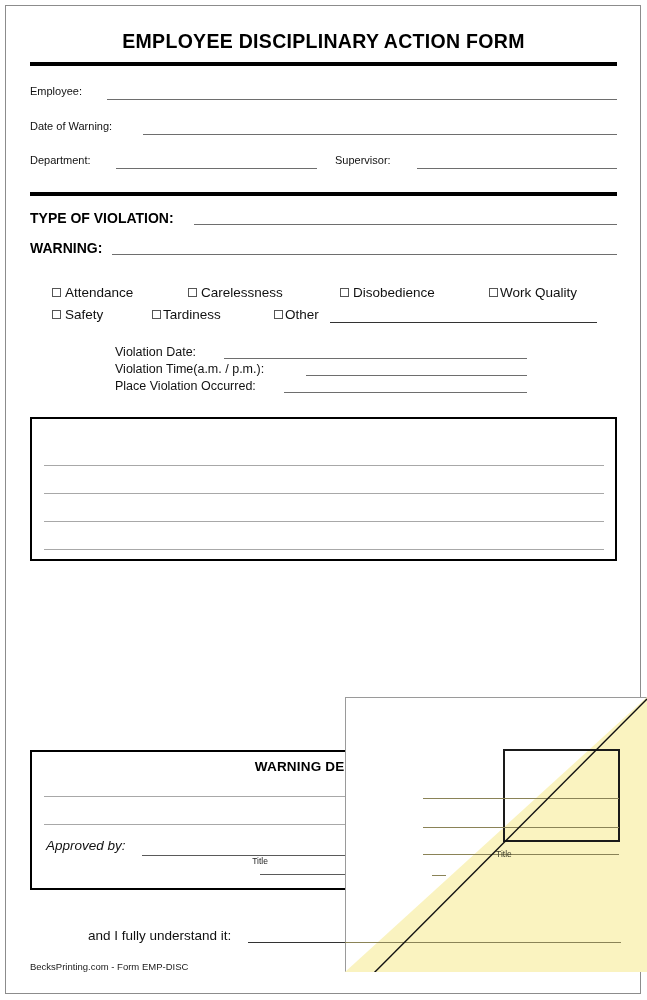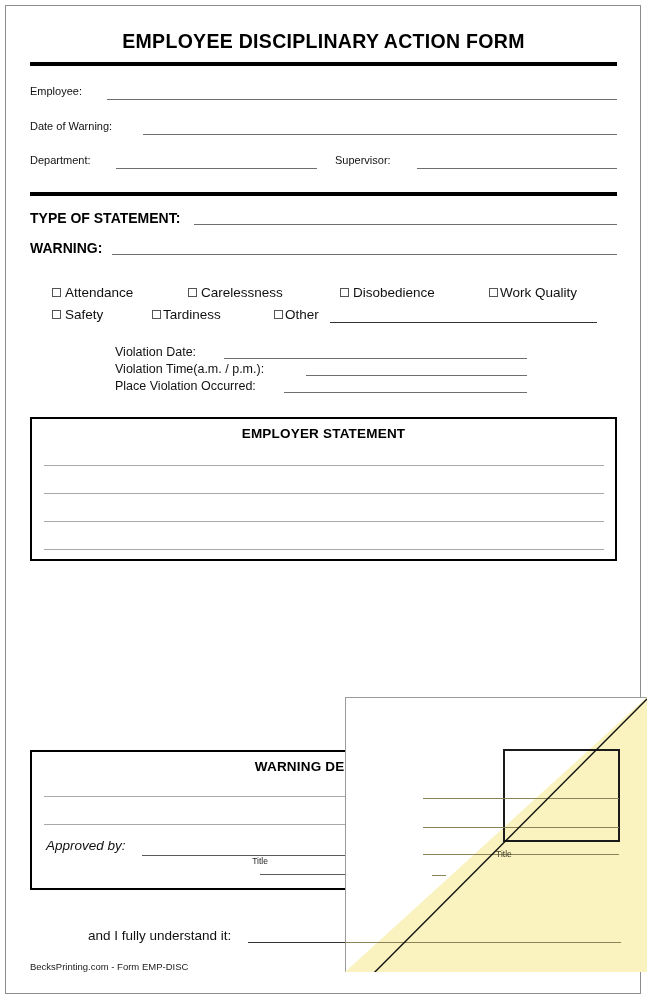--- a/index.html
+++ b/index.html
@@ -209,21 +209,21 @@
   <div class="rule-thin" style="left:143px; top:134px; width:474px;"></div>
 
   <div class="fld-label" style="left:30px; top:154px;">Department:</div>
   <div class="rule-thin" style="left:116px; top:168px; width:201px;"></div>
 
   <div class="fld-label" style="left:335px; top:154px;">Supervisor:</div>
   <div class="rule-thin" style="left:417px; top:168px; width:200px;"></div>
 
   <div class="rule-thick" style="left:30px; top:192px; width:587px;"></div>
 
-  <div class="sec-label" style="left:30px; top:210px;">TYPE OF STATEMENT:</div>
+  <div class="sec-label" style="left:30px; top:210px;">TYPE OF VIOLATION:</div>
   <div class="rule-thin" style="left:194px; top:224px; width:423px;"></div>
 
   <div class="sec-label" style="left:30px; top:240px;">WARNING:</div>
   <div class="rule-thin" style="left:112px; top:254px; width:505px;"></div>
 
   <div class="cbox" style="left:52px; top:288px;"></div>
   <div class="cbox-label" style="left:65px; top:285px;">Attendance</div>
 
   <div class="cbox" style="left:188px; top:288px;"></div>
   <div class="cbox-label" style="left:201px; top:285px;">Carelessness</div>
@@ -247,21 +247,20 @@
   <div class="vd-label" style="left:115px; top:345px;text-align:center;">Violation Date:</div>
   <div class="rule-thin" style="left:224px; top:358px; width:303px;"></div>
 
   <div class="vd-label" style="left:115px; top:362px;">Violation Time(a.m. / p.m.):</div>
   <div class="rule-thin" style="left:306px; top:375px; width:221px;"></div>
 
   <div class="vd-label" style="left:115px; top:379px;">Place Violation Occurred:</div>
   <div class="rule-thin" style="left:284px; top:392px; width:243px;"></div>
 
   <div class="stmt-box" style="left:30px; top:417px; width:587px; height:144px;">
-    <div class="stmt-title" style="top:7px;">EMPLOYER STATEMENT</div>
     <div class="stmt-rule" style="left:12px; top:46px; width:560px;"></div>
     <div class="stmt-rule" style="left:12px; top:74px; width:560px;"></div>
     <div class="stmt-rule" style="left:12px; top:102px; width:560px;"></div>
     <div class="stmt-rule" style="left:12px; top:130px; width:560px;"></div>
   </div>
 
 
   <div class="stmt-box" style="left:30px; top:750px; width:587px; height:140px;">
     <div class="stmt-title" style="top:7px;">WARNING DECISION</div>
     <div class="stmt-rule" style="left:12px; top:44px; width:560px;"></div>

